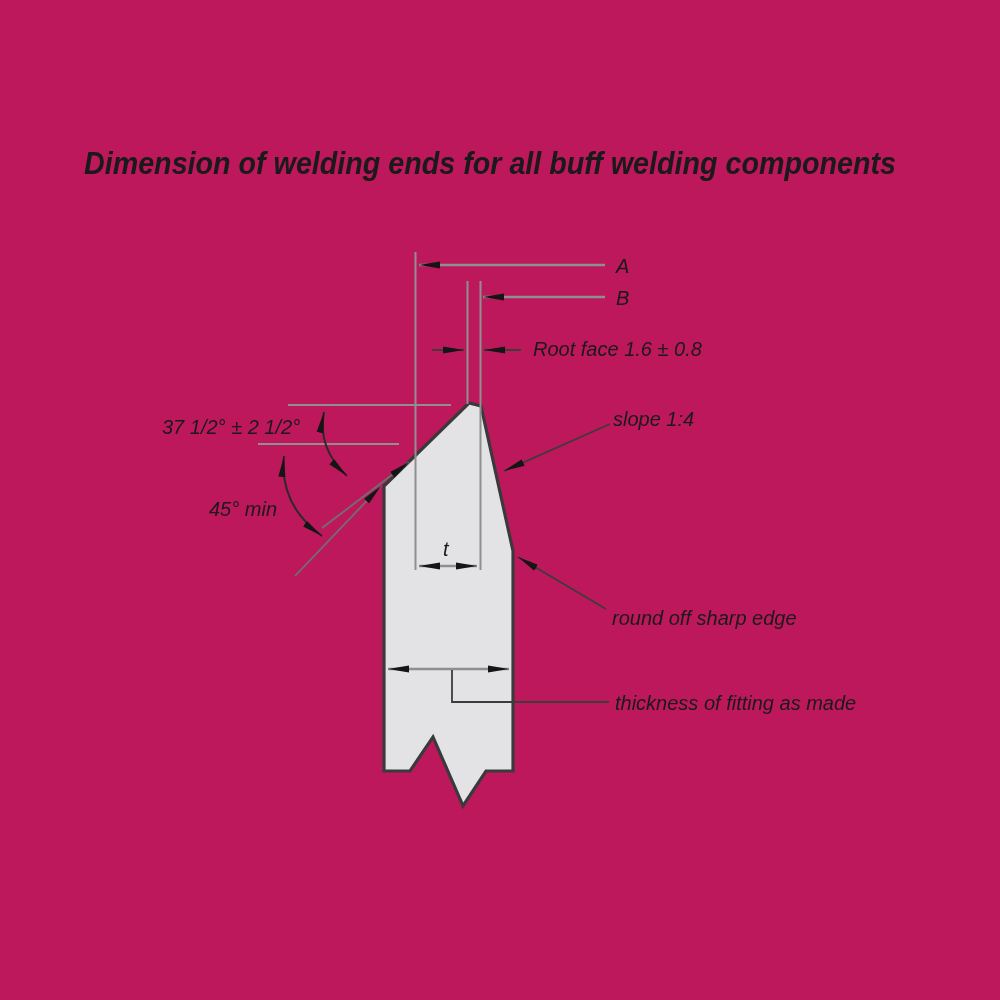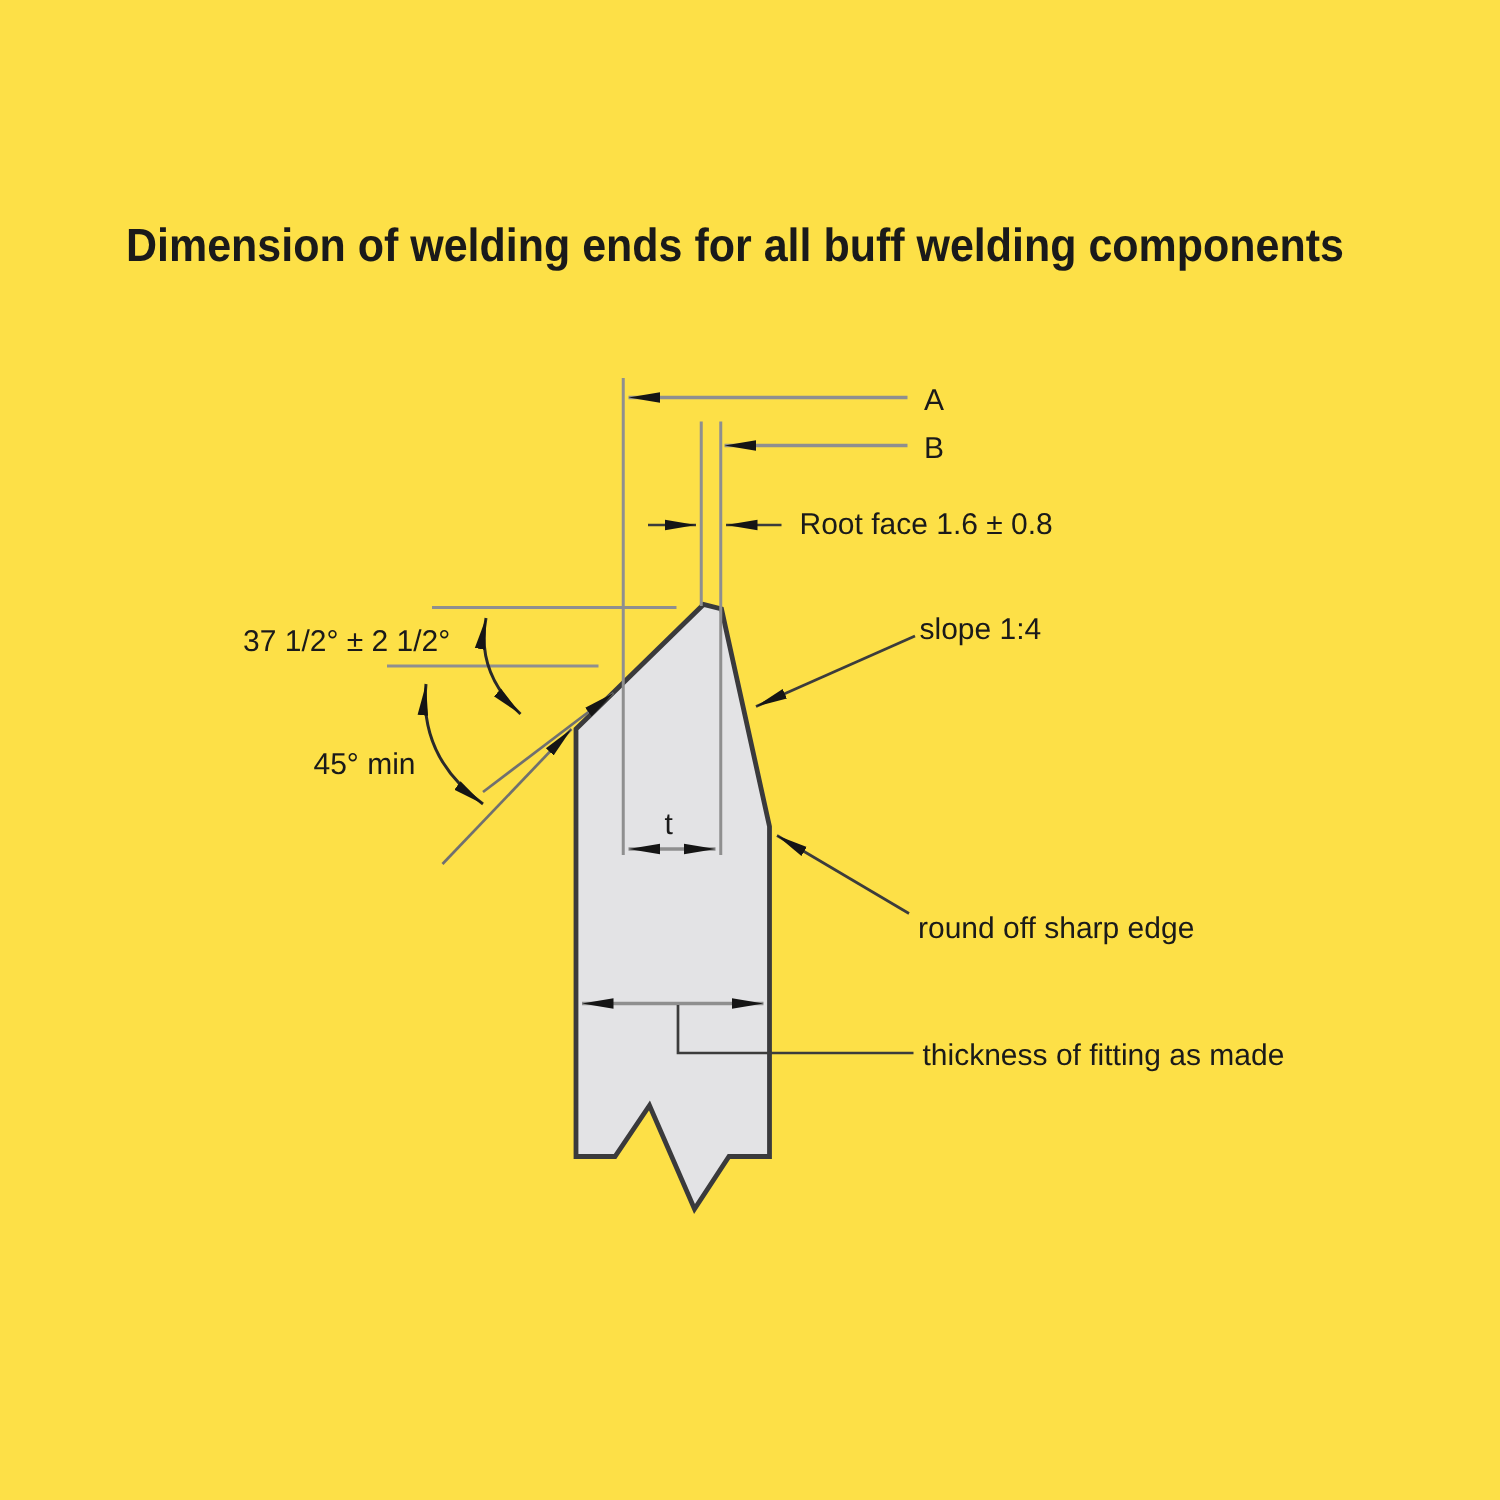--- a/index.html
+++ b/index.html
@@ -1,17 +1,17 @@
 <!DOCTYPE html>
 <html><head>
 <meta charset="utf-8">
 <style>
   html,body{margin:0;padding:0;background:#fff;}
-  .stage{position:relative;width:1000px;height:1000px;background:#fde047;overflow:hidden;
-         font-family:"Liberation Sans", sans-serif;}
+  .stage{position:relative;width:1000px;height:1000px;background:#be185d;overflow:hidden;
+         font-family:"Liberation Sans", sans-serif;font-style:italic;}
   svg{position:absolute;inset:0;}
   text{font-family:"Liberation Sans", sans-serif;fill:#1a1a1a;font-size:20px;}
   .title-text{font-weight:bold;font-size:31px;}
   .shaft{stroke:#8f8f8f;stroke-width:2.4;fill:none;}
   .construct{stroke:#8f8f8f;stroke-width:2;fill:none;}
   .leader{stroke:#3c3c3c;stroke-width:1.8;fill:none;}
   .arcline{stroke:#2a2a2a;stroke-width:2;fill:none;}
   .ray{stroke:#707070;stroke-width:1.8;fill:none;}
 </style>
 </head>

